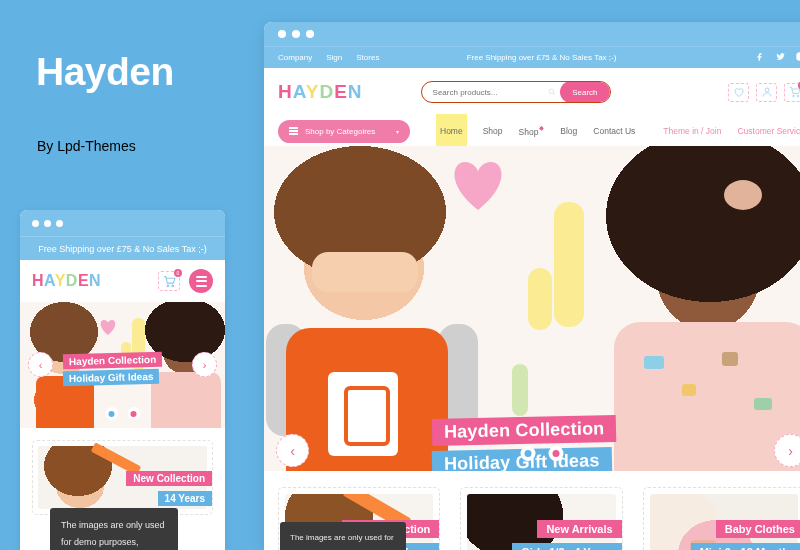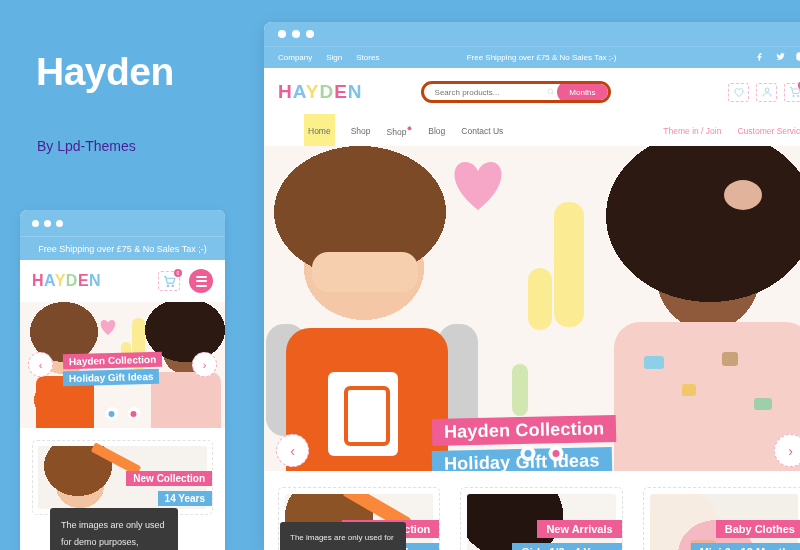--- a/index.html
+++ b/index.html
@@ -30,21 +30,21 @@
     position: absolute;
     left: 37px; top: 98px;
     font-size: 25px;
     font-weight: 300;
     color: #ffffff;
   }
   .brand-by {
     position: absolute;
     left: 37px; top: 138px;
     font-size: 14px;
-    color: #4c1d95;
+    color: #000000;
   }
 
   
   .mobile-win {
     position: absolute;
     left: 20px; top: 210px;
     width: 205px; height: 340px;
     background: #ffffff;
     border-radius: 7px 7px 0 0;
     box-shadow: 0 2px 10px rgba(0,0,0,0.10);
@@ -263,21 +263,21 @@
   .logo .c1 { color: #ee5d93; }
   .logo .c2 { color: #7cc2ea; }
   .logo .c3 { color: #f7dd6a; }
   .logo .c4 { color: #a5d8a0; }
   .search-wrap {
     margin-left: 58px;
     display: flex;
     align-items: center;
     width: 190px;
     height: 22px;
-    border: 3px solid #c2410c;
+    border: 1px solid #c2410c;
     border-radius: 12px;
     overflow: hidden;
     background: #fff;
   }
   .search-input {
     flex: 1;
     border: none; outline: none;
     font-size: 8px;
     color: #b5b0b0;
     padding-left: 11px;
@@ -610,21 +610,21 @@
       <span class="c1">H</span><span class="c2">A</span><span class="c3">Y</span><span class="c4">D</span><span class="c1">E</span><span class="c2">N</span>
     </div>
     <div class="search-wrap">
       <input class="search-input" type="text" placeholder="Search products..." style="">
       <span class="search-mag">
         <svg viewBox="0 0 24 24">
             <circle cx="10" cy="10" r="7"></circle>
             <line x1="15" y1="15" x2="21" y2="21"></line>
           </svg>
       </span>
-      <button class="search-btn">Months</button>
+      <button class="search-btn">Search</button>
     </div>
     <div class="head-icons">
       <div class="icon-box">
         <svg viewBox="0 0 24 24">
             <path d="M12 21s-8-5.2-8-10.4A4.6 4.6 0 0 1 12 7a4.6 4.6 0 0 1 8 3.6C20 15.8 12 21 12 21z"></path>
           </svg>
       </div>
       <div class="icon-box">
         <svg viewBox="0 0 24 24">
             <circle cx="12" cy="8" r="4"></circle>
@@ -636,20 +636,29 @@
             <circle cx="9" cy="20" r="1.6"></circle>
             <circle cx="18" cy="20" r="1.6"></circle>
             <path d="M2 3h3l3 12h11l3-9H6"></path>
           </svg>
         <span class="cart-badge">0</span>
       </div>
     </div>
   </div>
 
   <div class="navbar">
+    <div class="cat-btn">
+      <span class="cat-burger">
+          <span></span>
+          <span></span>
+          <span></span>
+        </span>
+      <span>Shop by Categoires</span>
+      <span class="cat-caret">▾</span>
+    </div>
     <div class="nav-links">
       <a href="#" class="active">Home</a>
       <a href="#">Shop</a>
       <a href="#"><span>Shop</span><span class="nav-star">✸</span></a>
       <a href="#">Blog</a>
       <a href="#">Contact Us</a>
     </div>
     <div class="nav-right">
       <a href="#">Theme in / Join</a>
       <a href="#">Customer Service</a>

